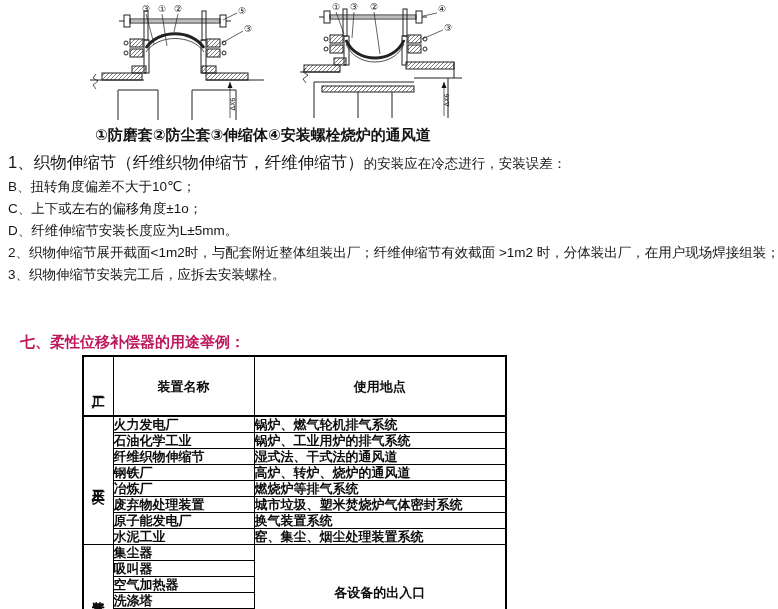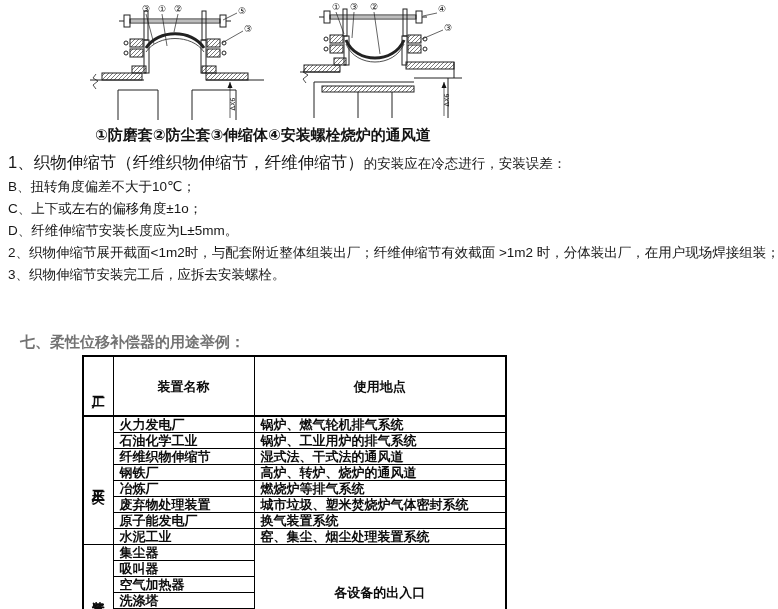--- a/index.html
+++ b/index.html
@@ -6,25 +6,25 @@
   #page{position:relative;width:778px;height:609px;background:#fff;overflow:hidden;
         font-family:"Liberation Sans","DejaVu Sans",sans-serif;color:#111;}
   svg{position:absolute;}
   svg text{font-family:"DejaVu Sans","Liberation Sans",sans-serif;fill:#111;}
   .legend{position:absolute;left:95px;top:126px;display:flex;
           font-size:15px;font-weight:600;color:#141414;white-space:nowrap;}
   .notes{position:absolute;left:8px;top:149px;width:768px;white-space:nowrap;}
   .notes p{margin:0;height:22px;line-height:22px;font-size:13.5px;color:#161616;}
   .notes p.first{height:27px;line-height:27px;}
   .notes .lead{font-size:16.5px;font-weight:500;}
-  .heading{position:absolute;left:20px;top:333px;font-size:15px;font-weight:bold;color:#737373;}
+  .heading{position:absolute;left:20px;top:333px;font-size:15px;font-weight:bold;color:#be185d;}
   table.usage{position:absolute;left:82px;top:355px;border-collapse:collapse;
               table-layout:fixed;font-size:13px;font-weight:bold;color:#0d0d0d;}
   table.usage{border:2px solid #000;}
-  table.usage th,table.usage td{border:1px solid #000;padding:0 0 0 6px;
+  table.usage th,table.usage td{border:1px solid #000;padding:0 0 0 0;
               height:15px;line-height:15px;overflow:hidden;white-space:nowrap;}
   table.usage tr.hdr th{height:34px;line-height:17px;border-bottom:2px solid #000;
               text-align:center;padding:12px;font-weight:bold;}
   .vcell{writing-mode:vertical-lr;text-orientation:upright;text-align:center;
          padding:0 !important;letter-spacing:1px;}
   td.vgroup{border-right:1px solid #000;}
   td.centercell{text-align:center;padding:0 !important;}
 </style>
 </head>
 <body>

